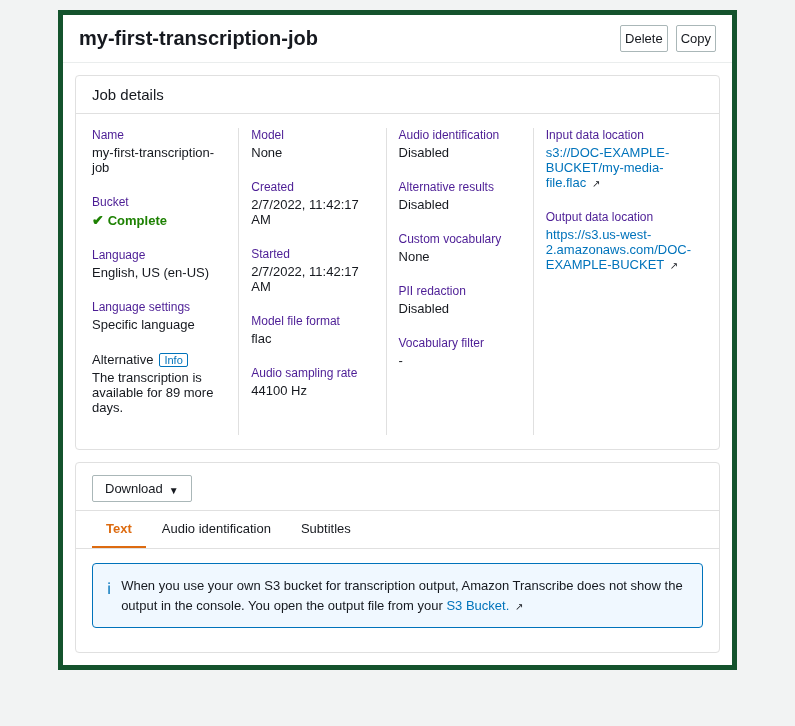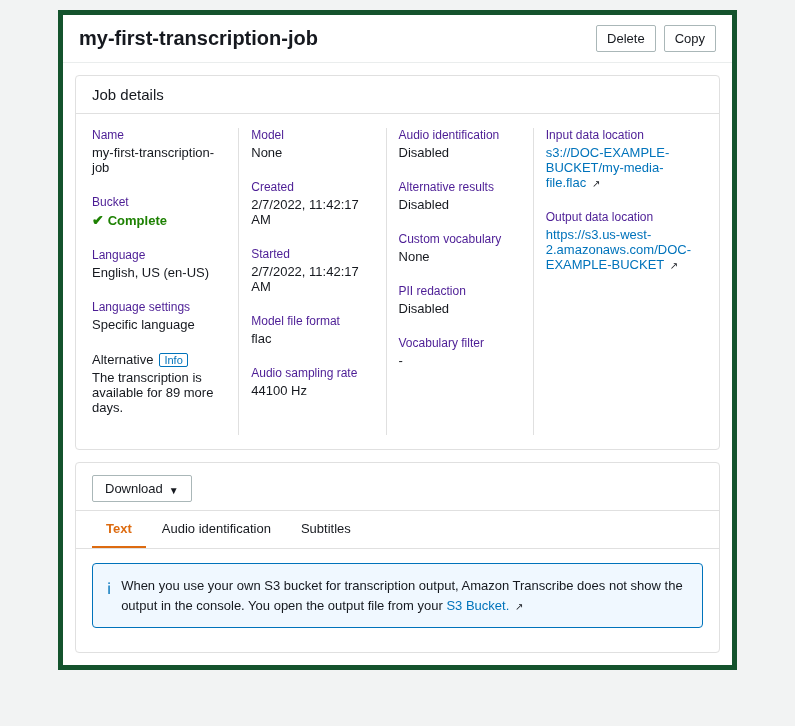--- a/index.html
+++ b/index.html
@@ -33,21 +33,21 @@
     .page-title {
       font-size: 20px;
       font-weight: 700;
       color: #16191f;
     }
     .header-buttons {
       display: flex;
       gap: 8px;
     }
     .btn {
-      padding: 5px 10px;
+      padding: 5px 4px;
       font-size: 13px;
       border: 1px solid #aab7b8;
       border-radius: 2px;
       background: #fff;
       color: #16191f;
       cursor: pointer;
     }
 
     
     .section-card {

